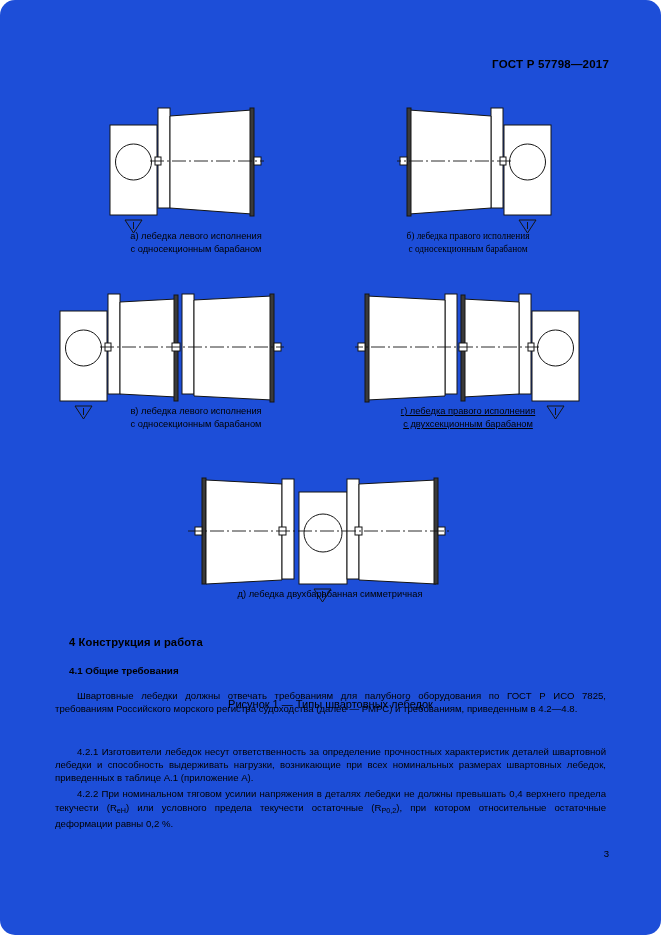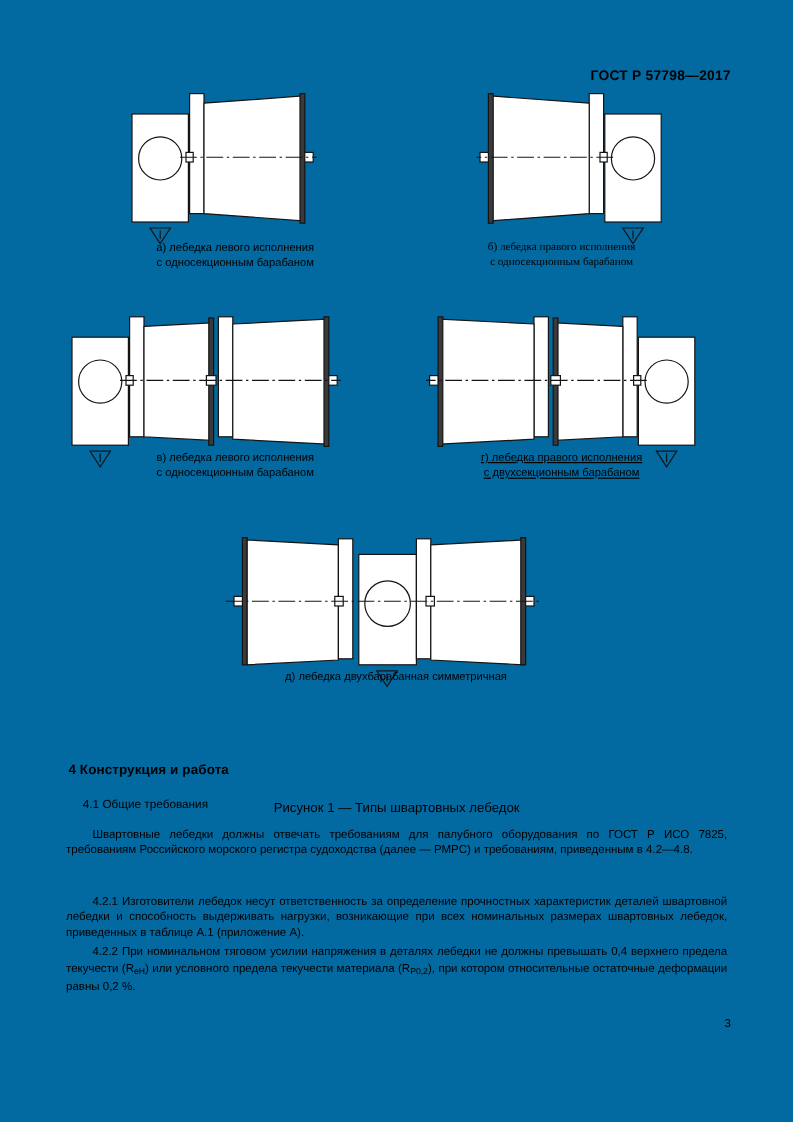--- a/index.html
+++ b/index.html
@@ -12,38 +12,39 @@
     height: 935px;
     position: relative;
     font-family: "Liberation Sans", sans-serif;
     color: #000000;
     overflow: hidden;
   }
 
   .page {
     position: absolute;
     inset: 0;
-    background: #0369a1;
+    background: #1d4ed8;
+    border-radius: 15px;
   }
 
   
   .doc-header {
     position: absolute;
     top: 58px;
     right: 52px;
     font-size: 11.5px;
     font-weight: bold;
     letter-spacing: 0.2px;
     white-space: nowrap;
   }
 
   
   .figures {
     position: absolute;
-    top: 70px;
+    top: 100px;
     left: 0;
     width: 661px;
     height: 540px;
   }
 
   .fig {
     position: absolute;
   }
 
   .caption {
@@ -67,27 +68,27 @@
   .body-wrap {
     position: absolute;
     top: 636px;
     left: 55px;
     width: 551px;
   }
 
   h2.sec {
     font-size: 11.2px;
     font-weight: bold;
-    margin: 0 0 0 2px;
+    margin: 0 0 0 14px;
     padding: 0;
     letter-spacing: 0.1px;
   }
   h3.subsec {
     font-size: 9.8px;
-    font-weight: normal;
+    font-weight: bold;
     margin: 0 0 0 14px;
     padding: 0;
   }
   p.para {
     font-size: 9.6px;
     line-height: 13.3px;
     margin: 0;
     padding: 0;
     text-align: justify;
     text-justify: inter-word;
@@ -281,18 +282,18 @@
 
     <div class="gap-c"></div>
 
 
     <div class="gap-b"></div>
 
     <p class="para indent">4.2.1 Изготовители лебедок несут ответственность за определение прочностных характеристик деталей швартовной лебедки и способность выдерживать нагрузки, возникающие при всех номинальных размерах швартовных лебедок, приведенных в таблице А.1 (приложение А).</p>
 
     <div class="gap-e"></div>
 
-    <p class="para indent"><span>4.2.2 При номинальном тяговом усилии напряжения в деталях лебедки не должны превышать 0,4 верхнего предела текучести (R</span><sub>eH</sub><span>) или условного предела текучести материала (R</span><sub>P0,2</sub><span>), при котором относительные остаточные деформации равны 0,2 %.</span></p>
+    <p class="para indent"><span>4.2.2 При номинальном тяговом усилии напряжения в деталях лебедки не должны превышать 0,4 верхнего предела текучести (R</span><sub>eH</sub><span>) или условного предела текучести остаточные (R</span><sub>P0,2</sub><span>), при котором относительные остаточные деформации равны 0,2 %.</span></p>
   </div>
 
   <div class="page-number">3</div>
 
 </div>
 
 </body></html>

